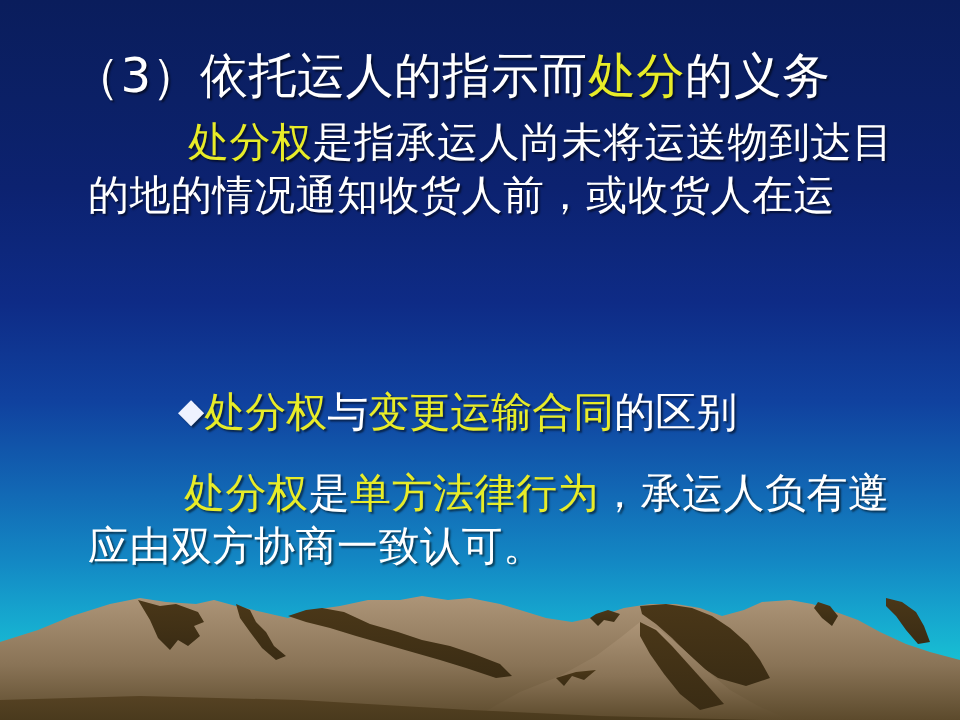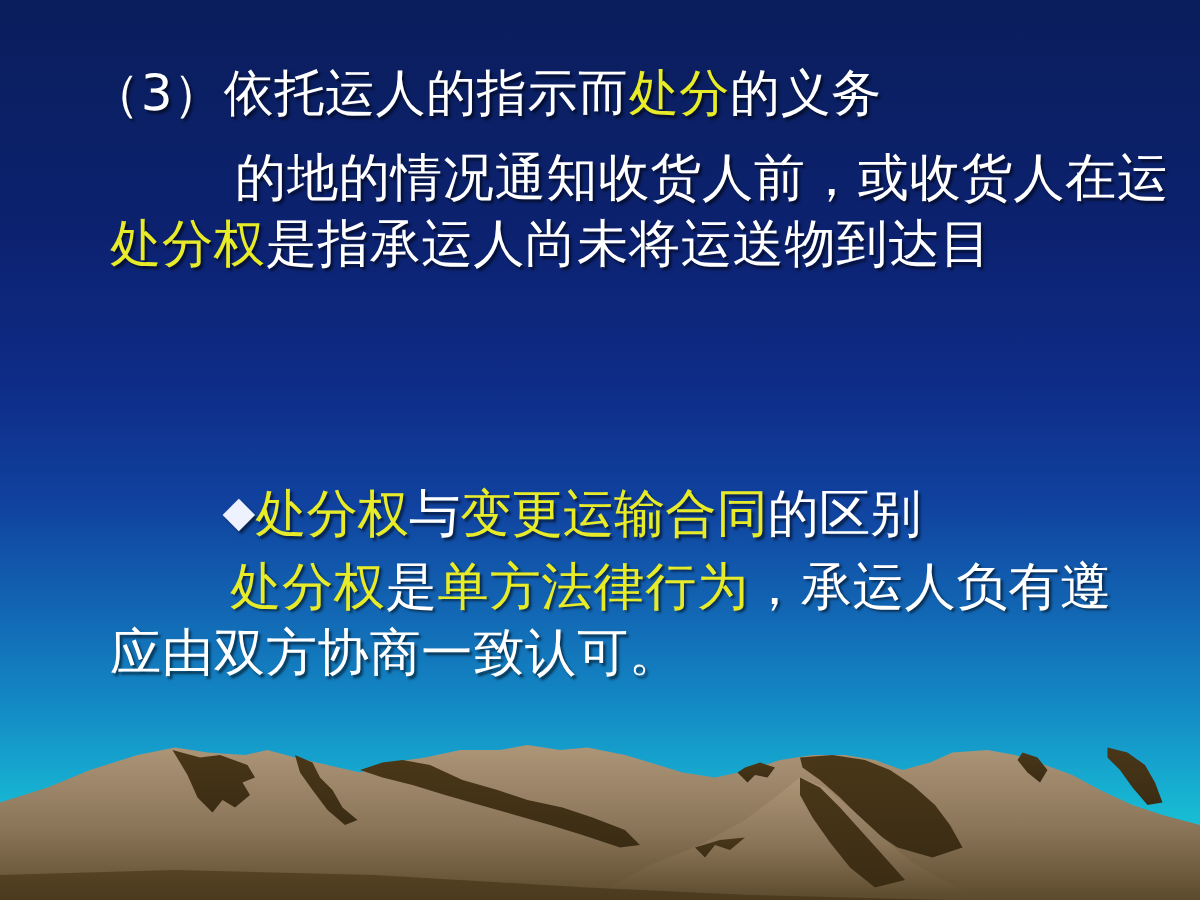--- a/index.html
+++ b/index.html
@@ -46,35 +46,35 @@
   .line {
     font-size: 41px;
     line-height: 53px;
     white-space: nowrap;
     letter-spacing: 0.5px;
   }
   .l-title {
     position: absolute;
     left: 72px;
     top: 48px;
-    font-size: 40px;
+    font-size: 48px;
     line-height: 54px;
   }
   .p1 { position: absolute; left: 88px; top: 116px; }
   .p1 .line:first-child { text-indent: 100px; }
   .bullet-line {
     position: absolute;
     left: 178px;
     top: 384px;
     font-size: 41px;
     line-height: 53px;
     white-space: nowrap;
   }
   .p2 { position: absolute; left: 88px; top: 443px; }
-  .p2 .line:first-child { text-indent: 96px; }
+  .p2 .line:first-child { text-indent: 96px; margin-top: 24px; }
 
   .w {
     color: #ffffff;
     text-shadow: 2px 2px 2px rgba(0,0,0,0.55);
   }
   .y {
     color: #e8ec28;
     text-shadow: 2px 2px 2px rgba(0,0,0,0.55);
   }
   .r {
@@ -91,22 +91,22 @@
 </head>
 <body>
 
 <div id="slide">
 
   <div id="content">
 
     <div class="line l-title"><span class="w">（3）依托运人的指示而</span><span class="y">处分</span><span class="w">的义务</span></div>
 
     <div class="p1">
+        <div class="line"><span class="y">处分权</span><span class="w">是指承运人尚未将运送物到达目</span></div>
         <div class="line"><span class="w">的地的情况通知收货人前，或收货人在运</span></div>
-        <div class="line"><span class="y">处分权</span><span class="w">是指承运人尚未将运送物到达目</span></div>
       </div>
 
     <div class="bullet-line">
       <span class="diamond">◆</span><span><span class="y">处分权</span><span class="w">与</span><span class="y">变更运输合同</span><span class="w">的区别</span></span>
     </div>
 
     <div class="p2">
         <div class="line"><span class="y">处分权</span><span class="w">是</span><span class="y">单方法律行为</span><span class="w">，承运人负有遵</span></div>
         <div class="line"><span class="w">应由双方协商一致认可。</span></div>
       </div>

